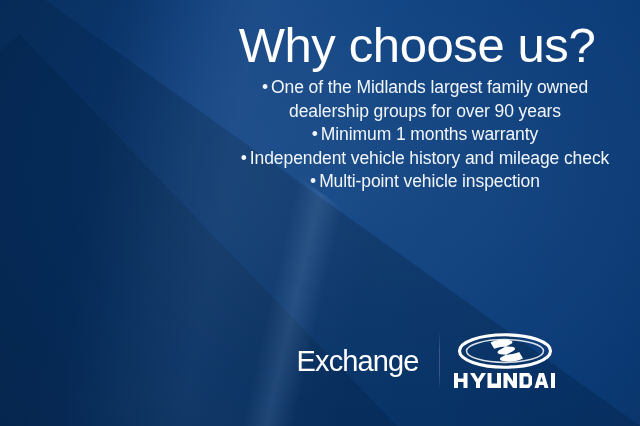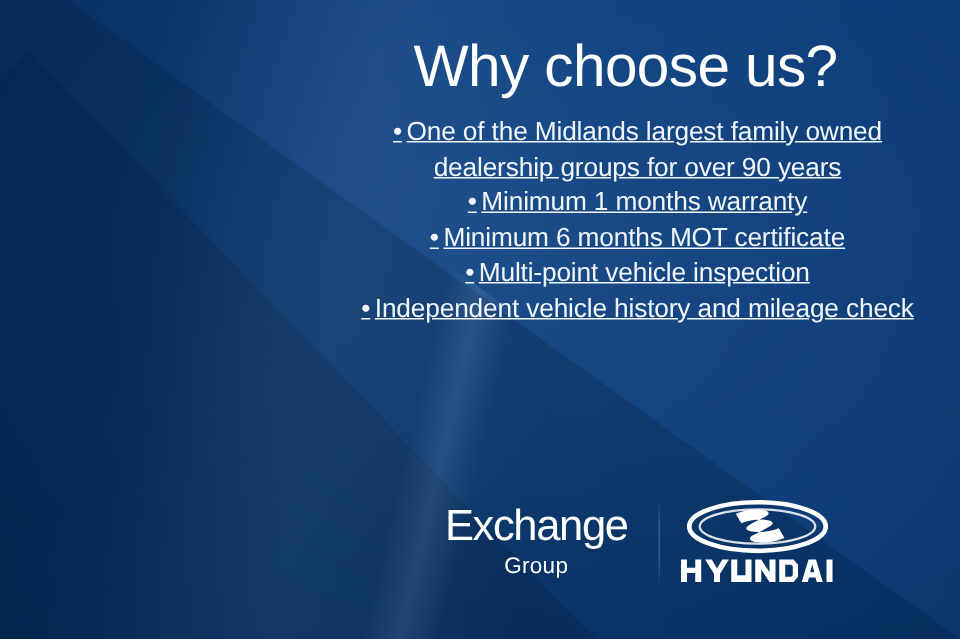--- a/index.html
+++ b/index.html
@@ -62,39 +62,39 @@
   #content {
     position:absolute;
     left:212px; top:0;
     width:428px; height:426px;
     text-align:center;
     color:#ffffff;
   }
 
   #title {
     margin-top:22px;
-    font-size:39px;
+    font-size:49px;
     font-weight:500;
     letter-spacing:-.4px;
     line-height:46px;
     padding-right:18px;
     white-space:nowrap;
   }
 
   #benefits {
     margin-top:8px;
     padding:0 14px 0 12px;
     font-size:17.5px;
     font-weight:400;
     line-height:23.6px;
     letter-spacing:-.1px;
     color:#f2f6fb;
     list-style:none;
   }
-  #benefits li { display:block;text-decoration:underline; }
+  #benefits li { display:block; }
   #benefits li .bullet { margin-right:3px; }
 
   
   #logo-row {
     position:absolute;
     left:0; top:322px;
     width:428px;
     height:78px;
     display:flex;
     align-items:center;
@@ -156,35 +156,31 @@
     <h1 id="title">Why choose us?</h1>
 
     <ul id="benefits">
       <li>
         <span class="bullet">•</span><span>One of the Midlands largest family owned dealership groups for over 90 years</span>
       </li>
       <li>
         <span class="bullet">•</span><span>Minimum 1 months warranty</span>
       </li>
       <li>
-        <span class="bullet">•</span><span>Minimum 6 months MOT certificate</span>
+        <span class="bullet">•</span><span>Independent vehicle history and mileage check</span>
       </li>
       <li>
         <span class="bullet">•</span><span>Multi-point vehicle inspection</span>
-      </li>
-      <li>
-        <span class="bullet">•</span><span>Independent vehicle history and mileage check</span>
       </li>
     </ul>
 
     <div id="logo-row">
 
       <div id="brindley-logo">
         <div class="brindley-word">Exchange</div>
-        <div class="brindley-sub">Group</div>
       </div>
 
       <div id="logo-divider"></div>
 
       <div id="hyundai-logo">
 
         <svg id="hyundai-emblem" width="96" height="36" viewBox="0 0 96 36">
           <ellipse cx="48" cy="18" rx="45.5" ry="16.2" fill="none" stroke="#ffffff" stroke-width="3.1"></ellipse>
           <ellipse cx="48" cy="18" rx="38.5" ry="11.4" fill="none" stroke="#ffffff" stroke-width="1.5" opacity=".85"></ellipse>
           <path d="M33.5 9.5

